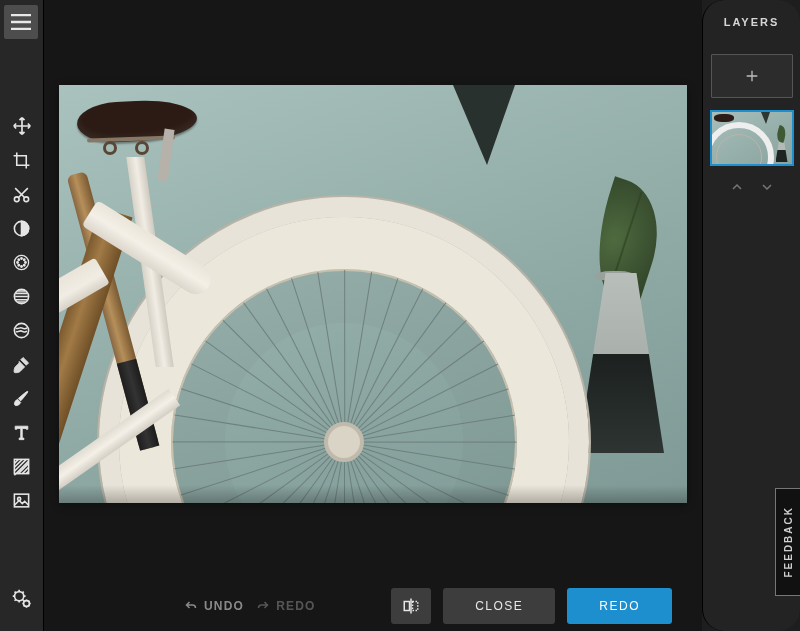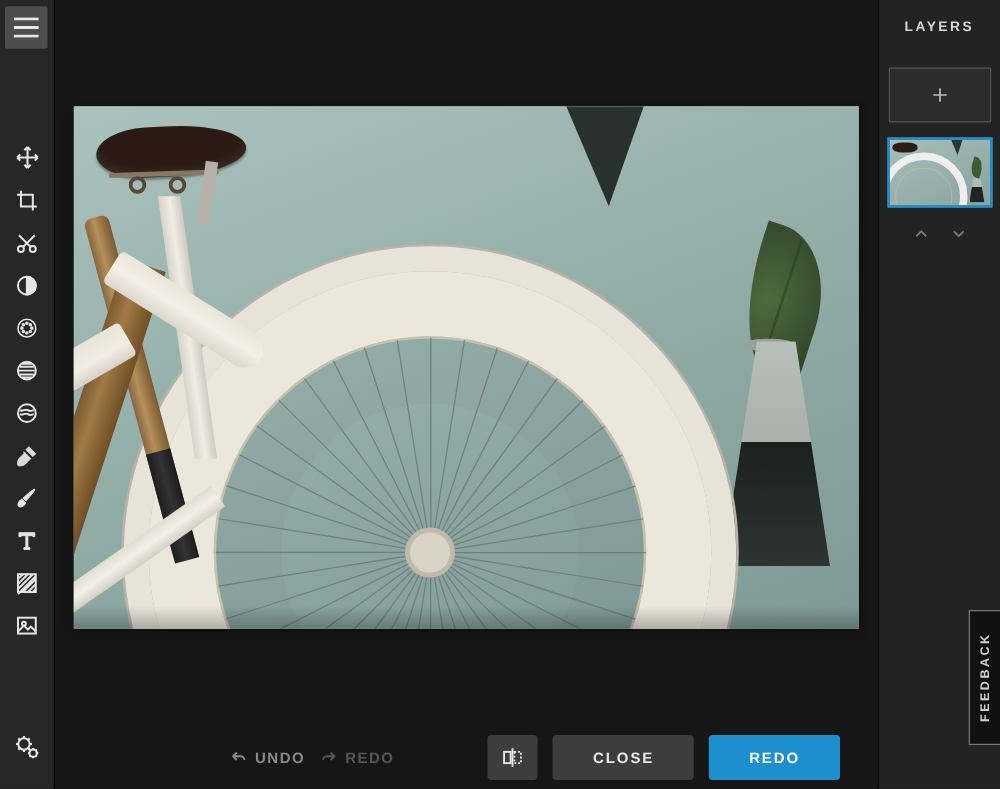--- a/index.html
+++ b/index.html
@@ -119,30 +119,30 @@
     letter-spacing:1.2px;
   }
   .ub { display:flex; align-items:center; gap:6px; cursor:pointer; color:#8a8a8a; font-weight:600;}
   .ub.disabled{opacity:.55;}
   .spacer{flex:1;}
   .iconbtn{
     width:40px;height:36px;background:#3d3d3d;border-radius:3px;display:flex;align-items:center;justify-content:center;cursor:pointer;
   }
   .btn{
     height:36px;padding:0 32px;border-radius:3px;display:flex;align-items:center;justify-content:center;
-    font-size:12px;font-weight:700;letter-spacing:1.5px;cursor:pointer;
+    font-size:12px;font-weight:400;letter-spacing:1.5px;cursor:pointer;
   }
   .btn.secondary{background:#3d3d3d;color:#e8e8e8;}
   .btn.primary{background:#1d8fce;color:#fff;}
 
   
   .layers{
     position:absolute; top:0; right:0; width:98px; height:631px;
     background:#232323; border-left:1px solid #000;
-    display:flex; flex-direction:column; align-items:center;
+    display:flex; flex-direction:column; align-items:center;border-radius:22px;
   }
   .layers .title{font-size:11px;letter-spacing:2px;color:#d6d6d6;font-weight:700;padding:16px 0 8px;}
   .layers .add{
     width:82px;height:44px;border:1px solid #555;background:#2c2c2c;display:flex;align-items:center;justify-content:center;
     margin:18px 0 12px;cursor:pointer;border-radius:1px;
   }
   .thumb{
     width:84px;height:56px;border:2px solid #1d8fce;background:#7fa19c;position:relative;overflow:hidden;cursor:pointer;margin-bottom:14px;
   }
   .thumb .mini-wall{position:absolute;inset:0;background:linear-gradient(150deg,#a7beba,#8aa39e);}

